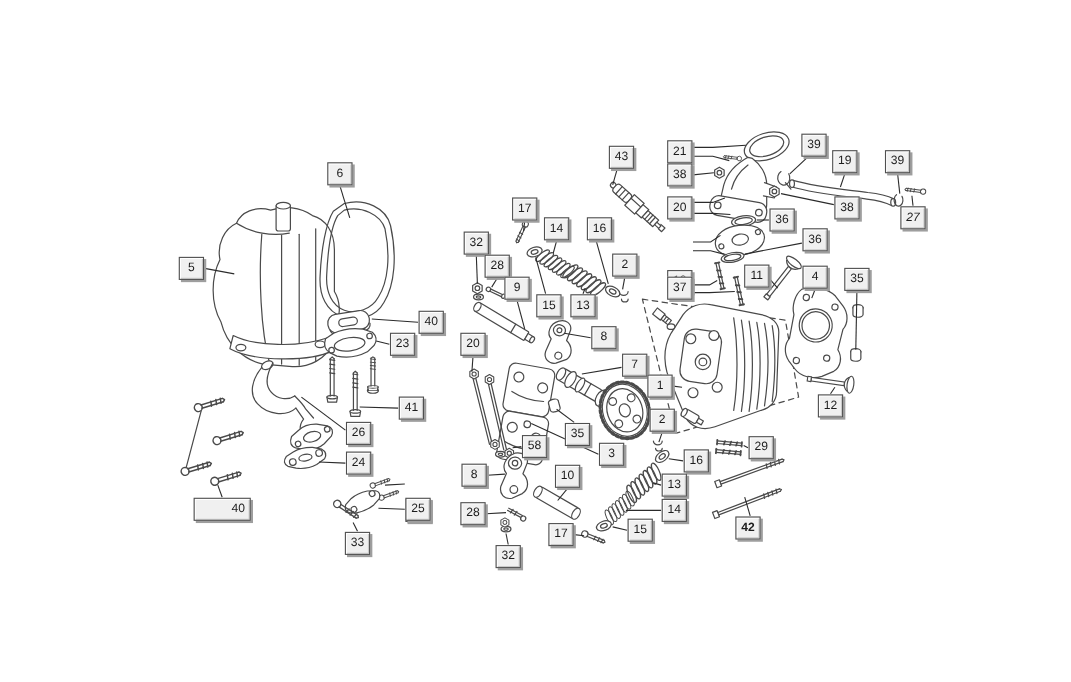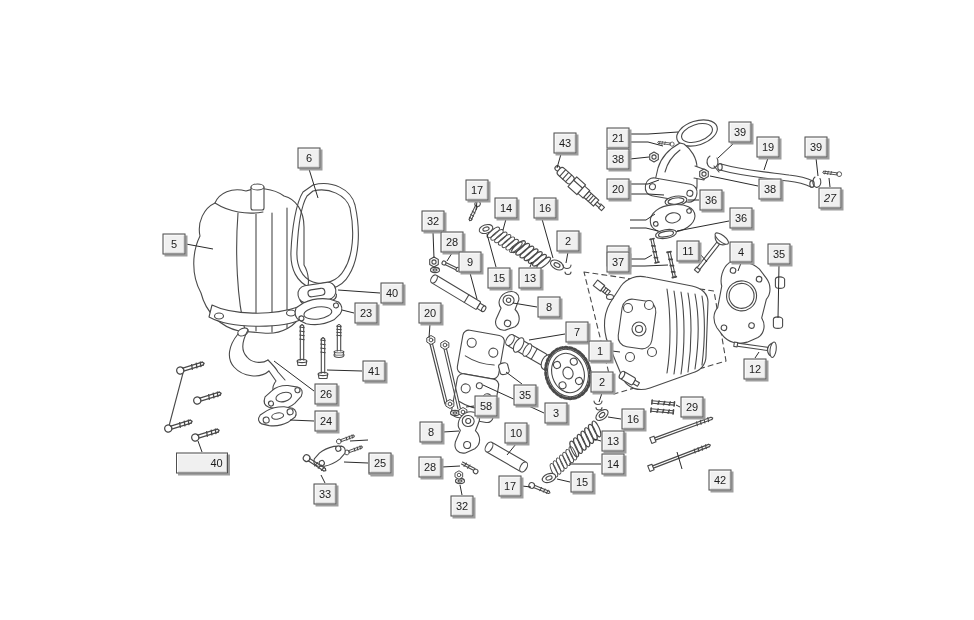--- a/index.html
+++ b/index.html
@@ -584,21 +584,21 @@
       <div class="callout" style="left: 600px; top: 351px;">1</div>
       <div class="callout" style="left: 602px; top: 382px;">2</div>
       <div class="callout" style="left: 525px; top: 395px;">35</div>
       <div class="callout" style="left: 556px; top: 413px;">3</div>
       <div class="callout" style="left: 486px; top: 406px;">58</div>
       <div class="callout" style="left: 633px; top: 419px;">16</div>
       <div class="callout" style="left: 613px; top: 441px;">13</div>
       <div class="callout" style="left: 613px; top: 464px;">14</div>
       <div class="callout" style="left: 582px; top: 482px;">15</div>
       <div class="callout" style="left: 692px; top: 407px;">29</div>
-      <div class="callout" style="left: 720px; top: 480px;">42</div>
+      <div class="callout" style="left: 680px; top: 480px; font-weight: bold;">42</div>
       <div class="callout" style="left: 431px; top: 432px;">8</div>
       <div class="callout" style="left: 516px; top: 433px;">10</div>
       <div class="callout" style="left: 430px; top: 467px;">28</div>
       <div class="callout" style="left: 462px; top: 506px;">32</div>
       <div class="callout" style="left: 510px; top: 486px;">17</div>
       <div class="callout" style="left: 618px; top: 138px;">21</div>
       <div class="callout" style="left: 618px; top: 159px;">38</div>
       <div class="callout" style="left: 618px; top: 189px;">20</div>
       <div class="callout" style="left: 618px; top: 212px; margin-top: 44px;">18</div>
       <div class="callout" style="left: 618px; top: 262px;">37</div>

